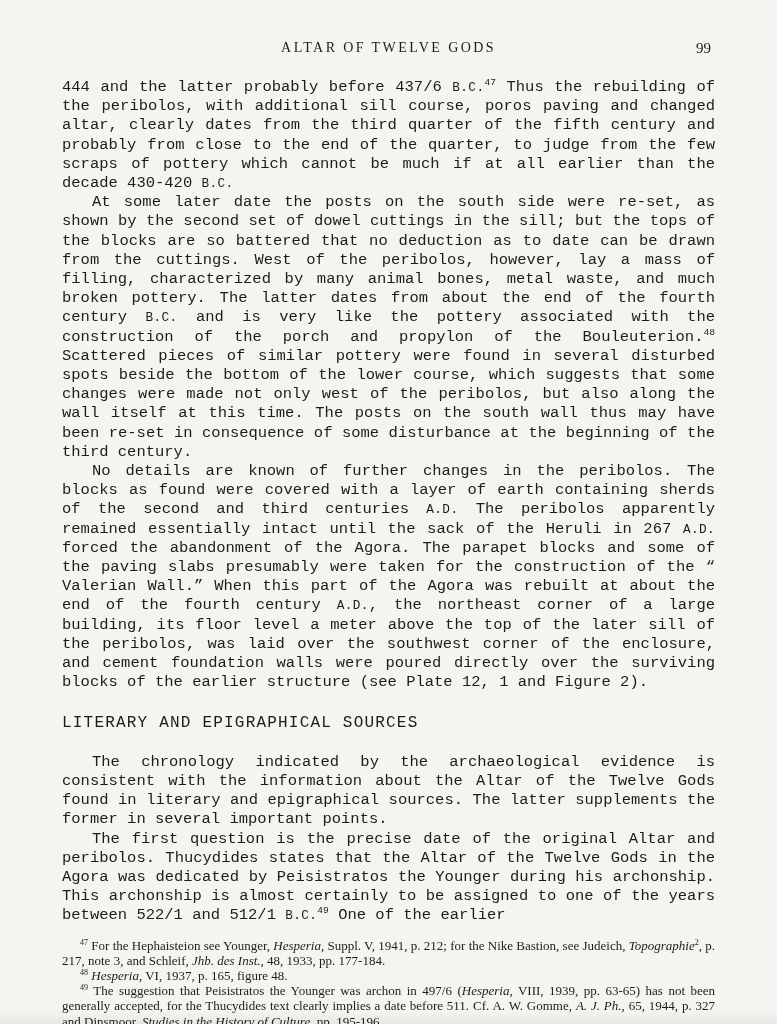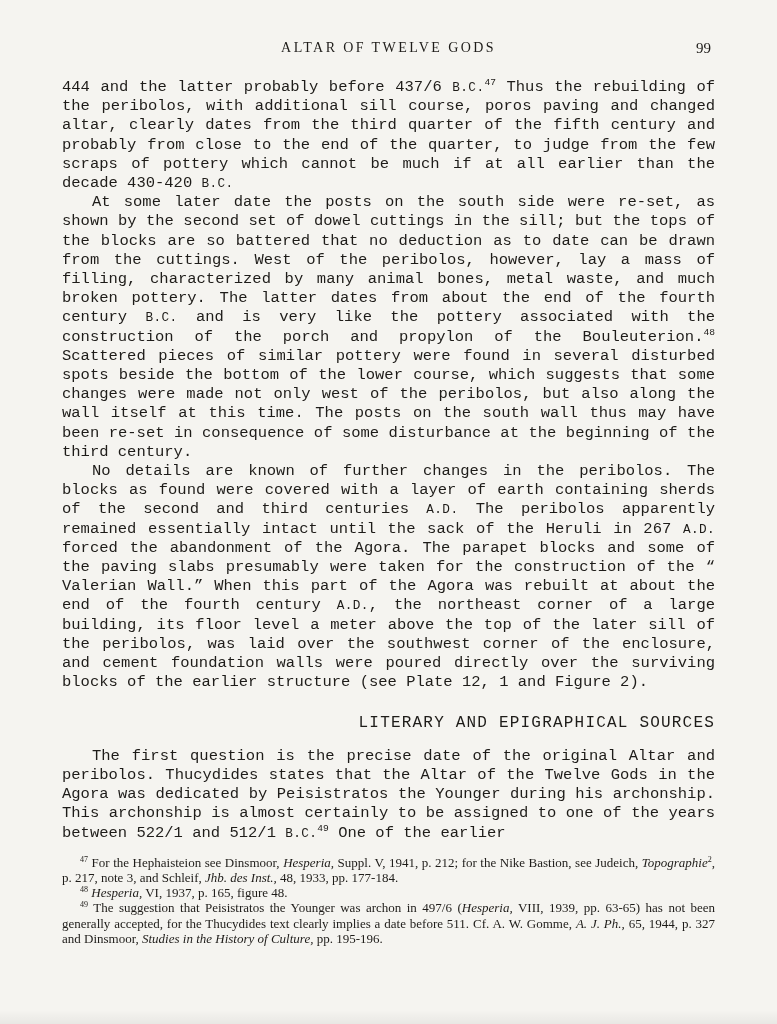--- a/index.html
+++ b/index.html
@@ -47,24 +47,24 @@
   .body-text {
     font-size: 15.5px;
     line-height: 19.2px;
     text-align: justify;
     font-family: Liberation Mono, monospace;
   }
   p.para { margin: 0; }
   p.para.indent { text-indent: 30px; }
   .section-heading {
     font-weight: normal;
-    text-align: right;
+    text-align: left;
     font-size: 16px;
     letter-spacing: 1.2px;
-    margin: 21px 0 14px 0;
+    margin: 21px 0 20px 0;
     text-indent: 0;
   }
   .footnotes {
     margin-top: 12px;
     font-size: 13px;
     line-height: 15.2px;
     text-align: justify;
   }
   p.footnote { margin: 0; text-indent: 18px; }
   sup {
@@ -88,25 +88,26 @@
   <main class="body-text">
     <div id="paragraphs-top">
         <p class="para"><span>444 and the latter probably before 437/6 <span class="sc">B.C.</span></span><sup>47</sup><span> Thus the rebuilding of the peribolos, with additional sill course, poros paving and changed altar, clearly dates from the third quarter of the fifth century and probably from close to the end of the quarter, to judge from the few scraps of pottery which cannot be much if at all earlier than the decade 430-420 <span class="sc">B.C.</span></span></p>
         <p class="para indent"><span>At some later date the posts on the south side were re-set, as shown by the second set of dowel cuttings in the sill; but the tops of the blocks are so battered that no deduction as to date can be drawn from the cuttings.  West of the peribolos, however, lay a mass of filling, characterized by many animal bones, metal waste, and much broken pottery.  The latter dates from about the end of the fourth century <span class="sc">B.C.</span> and is very like the pottery associated with the construction of the porch and propylon of the Bouleuterion.</span><sup>48</sup><span> Scattered pieces of similar pottery were found in several disturbed spots beside the bottom of the lower course, which suggests that some changes were made not only west of the peribolos, but also along the wall itself at this time.  The posts on the south wall thus may have been re-set in consequence of some disturbance at the beginning of the third century.</span></p>
         <p class="para indent"><span>No details are known of further changes in the peribolos.  The blocks as found were covered with a layer of earth containing sherds of the second and third centuries <span class="sc">A.D.</span>  The peribolos apparently remained essentially intact until the sack of the Heruli in 267 <span class="sc">A.D.</span> forced the abandonment of the Agora.  The parapet blocks and some of the paving slabs presumably were taken for the construction of the “ Valerian Wall.” When this part of the Agora was rebuilt at about the end of the fourth century <span class="sc">A.D.</span>, the northeast corner of a large building, its floor level a meter above the top of the later sill of the peribolos, was laid over the southwest corner of the enclosure, and cement foundation walls were poured directly over the surviving blocks of the earlier structure (see Plate 12, 1 and Figure 2).</span></p>
       </div>
 
     <h2 class="section-heading">LITERARY AND EPIGRAPHICAL SOURCES</h2>
 
     <div id="paragraphs-bottom">
+        <p class="para indent"><span>The chronology indicated by the archaeological evidence is consistent with the information about the Altar of the Twelve Gods found in literary and epigraphical sources.  The latter supplements the former in several important points.</span></p>
         <p class="para indent"><span>The first question is the precise date of the original Altar and peribolos.  Thucydides states that the Altar of the Twelve Gods in the Agora was dedicated by Peisistratos the Younger during his archonship.  This archonship is almost certainly to be assigned to one of the years between 522/1 and 512/1 <span class="sc">B.C.</span></span><sup>49</sup><span> One of the earlier</span></p>
       </div>
   </main>
 
   <footer class="footnotes">
     <div id="footnote-list">
-        <p class="footnote indent"><sup>47</sup><span> For the Hephaisteion see Dinsmoor, </span><i>Hesperia,</i><span> Suppl. V, 1941, p. 212; for the Nike Bastion, see Judeich, </span><i>Topographie</i><sup>2</sup><span>, p. 217, note 3, and Schleif, </span><i>Jhb. des Inst.,</i><span> 48, 1933, pp. 177-184.</span></p>
+        <p class="footnote indent"><sup>47</sup><span> For the Hephaisteion see Younger, </span><i>Hesperia,</i><span> Suppl. V, 1941, p. 212; for the Nike Bastion, see Judeich, </span><i>Topographie</i><sup>2</sup><span>, p. 217, note 3, and Schleif, </span><i>Jhb. des Inst.,</i><span> 48, 1933, pp. 177-184.</span></p>
         <p class="footnote indent"><sup>48</sup><span> </span><i>Hesperia,</i><span> VI, 1937, p. 165, figure 48.</span></p>
         <p class="footnote indent"><sup>49</sup><span> The suggestion that Peisistratos the Younger was archon in 497/6 (</span><i>Hesperia,</i><span> VIII, 1939, pp. 63-65) has not been generally accepted, for the Thucydides text clearly implies a date before 511.  Cf. A. W. Gomme, </span><i>A. J. Ph.,</i><span> 65, 1944, p. 327 and Dinsmoor, </span><i>Studies in the History of Culture,</i><span> pp. 195-196.</span></p>
       </div>
   </footer>
 
 </div>
 
 </body></html>

